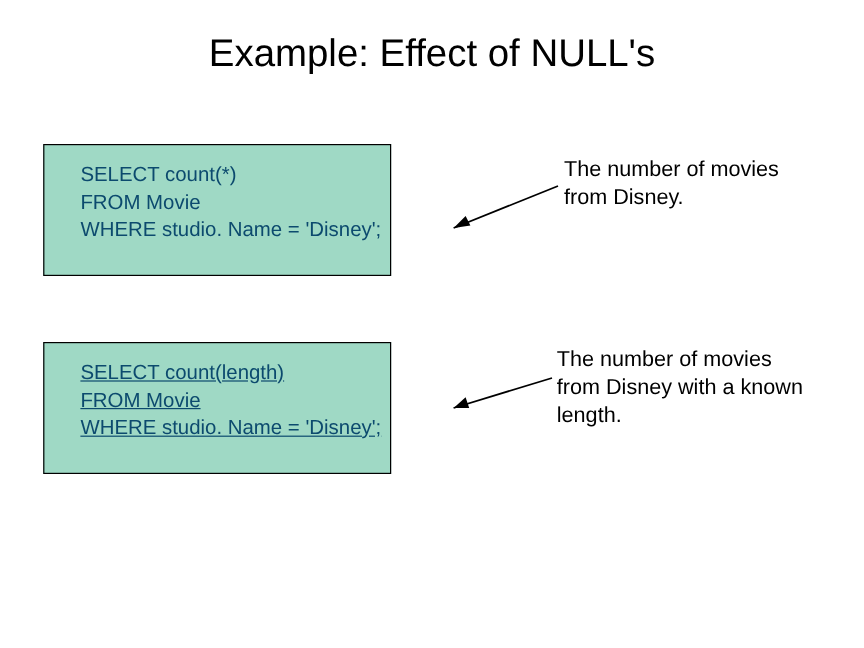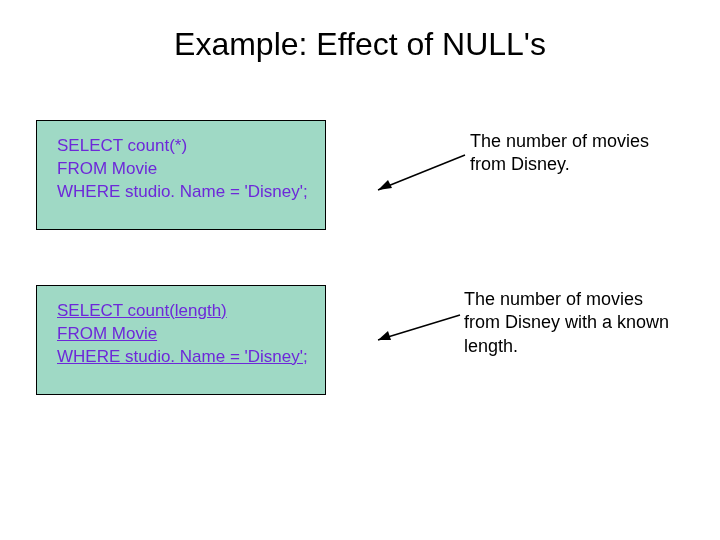--- a/index.html
+++ b/index.html
@@ -1,19 +1,19 @@
 <!DOCTYPE html>
 <html><head>
 <meta charset="utf-8">
 <style>
   * { box-sizing: border-box; margin: 0; padding: 0; }
   html, body { width: 720px; height: 540px; background: #ffffff; font-family: Arial, Helvetica, sans-serif; overflow: hidden; }
   .slide { position: relative; width: 720px; height: 536px; }
   .title { position: absolute; top: 26px; left: 0; width: 720px; text-align: center; font-size: 32px; color: #000; font-weight: 400; }
-  .codebox { position: absolute; border: 1.5px solid #000; background: #9fd9c5; padding: 14px 20px; font-size: 17px; line-height: 1.35; color: #6d28d9; font-family: Arial, Helvetica, sans-serif; }
+  .codebox { position: absolute; border: 1.5px solid #000; background: #9fd9c5; padding: 14px 30px; font-size: 17px; line-height: 1.35; color: #0c4a6e; font-family: Arial, Helvetica, sans-serif; }
   .codebox .codeline { white-space: nowrap; }
   .box1 { left: 36px; top: 120px; width: 290px; height: 110px; }
   .box2 { left: 36px; top: 285px; width: 290px; height: 110px; text-decoration: underline; }
   .caption { position: absolute; font-size: 18px; color: #000; line-height: 1.3; }
   .cap1 { left: 470px; top: 130px; width: 210px; }
   .cap2 { left: 464px; top: 288px; width: 220px; }
   svg.arrow { position: absolute; overflow: visible; }
 </style>
 </head>
 <body>

